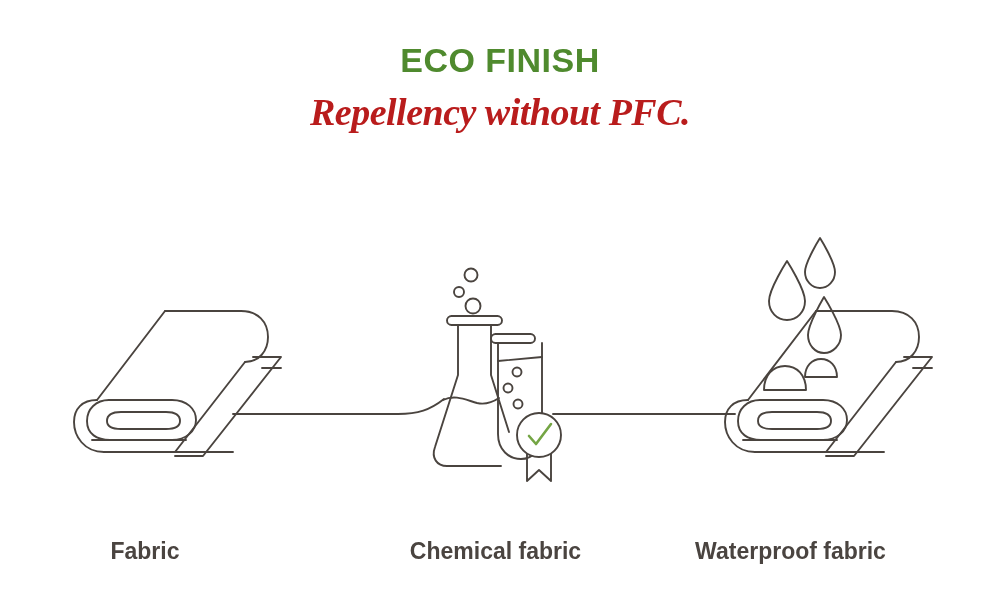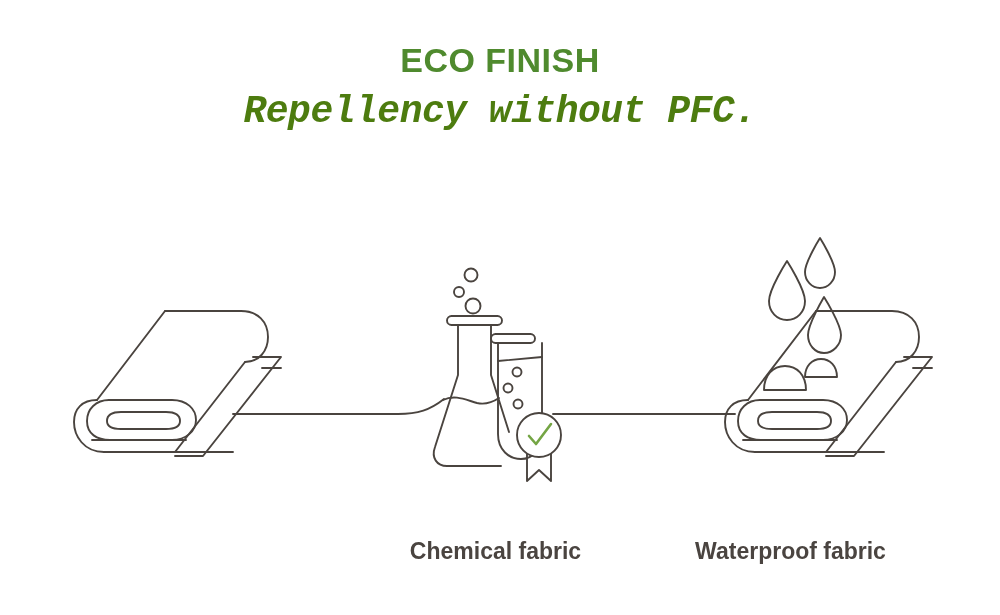--- a/index.html
+++ b/index.html
@@ -33,25 +33,25 @@
   .title {
     font-family: "Liberation Sans", sans-serif;
     font-weight: bold;
     font-size: 34px;
     letter-spacing: 0.5px;
     color: #4F8A2E;
     line-height: 40px;
     margin: 0;
   }
   .subtitle {
-    font-family: Liberation Mono, monospace;
+    font-family: Liberation Serif, serif;
     font-style: italic;
     font-weight: bold;
     font-size: 38px;
-    color: #4d7c0f;
+    color: #b91c1c;
     line-height: 52px;
     margin: 6px 0 0 0;
     letter-spacing: -0.5px;
   }
   .labels-row {
     position: absolute;
     left: 0;
     top: 538px;
     width: 1000px;
     height: 34px;
@@ -234,17 +234,18 @@
                  C 831 426 826 429 817 429
                  L 772 429
                  C 763 429 758 426 758 421
                  C 758 415 763 412 772 412 Z"></path>
       </g>
 
     </g>
   </svg>
 
   <div class="labels-row">
+    <div class="step-label l1">Fabric</div>
     <div class="step-label l2">Chemical fabric</div>
     <div class="step-label l3">Waterproof fabric</div>
   </div>
 
 </div>
 
 </body></html>

